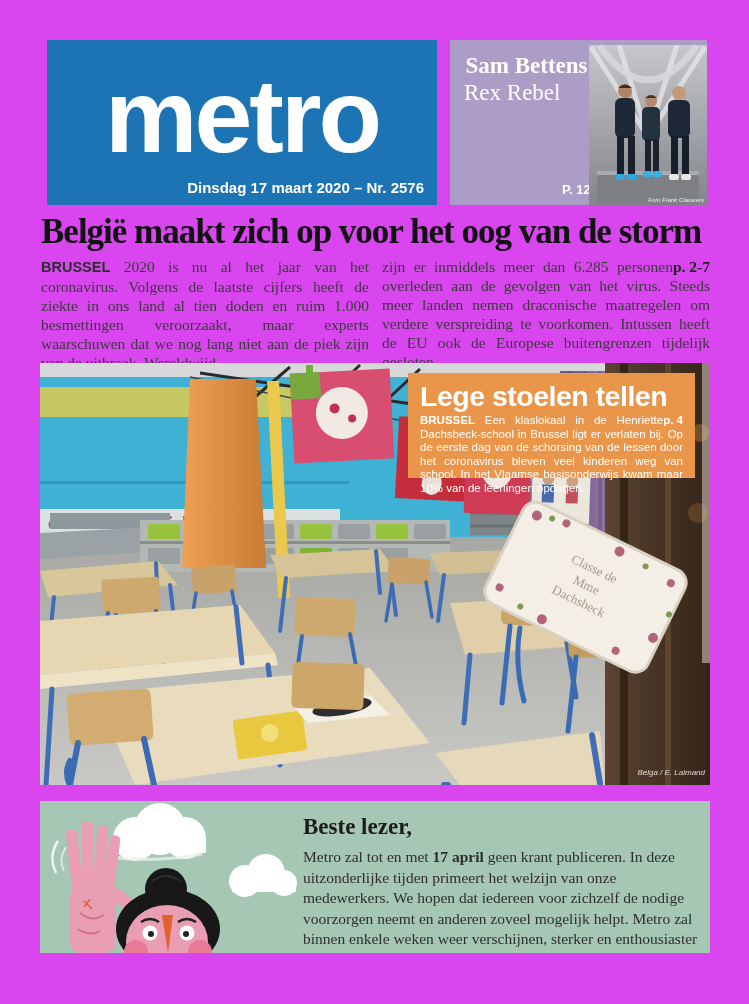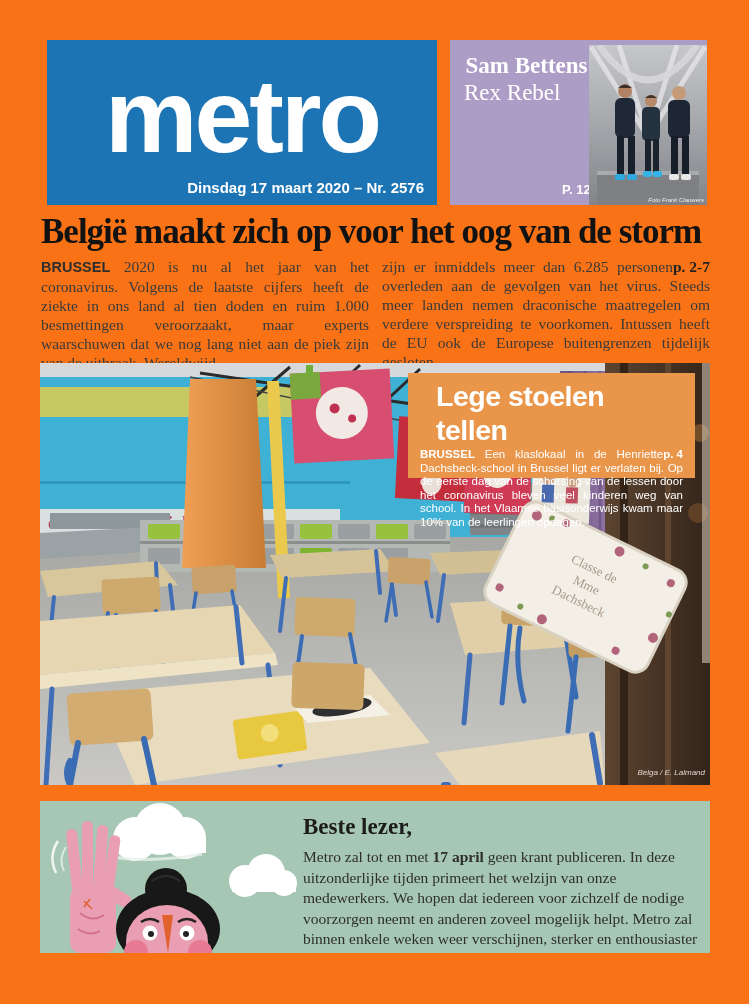--- a/index.html
+++ b/index.html
@@ -1,18 +1,18 @@
 <!DOCTYPE html>
 <html style="--metro_blue: #1d74b4; --promo_purple: #ac9dc6; --story_orange: #e9964b; --notice_green: #a6c7b3; --ink: #1d1d1b;"><head>
 <meta charset="utf-8">
 <style>
   * { margin:0; padding:0; box-sizing:border-box; }
   html,body { background:#fff; }
   .page {
-    position:relative; width:749px; height:1004px; background:#f97316;
+    position:relative; width:749px; height:1004px; background:#d946ef;
     font-family:"Liberation Sans", sans-serif; overflow:hidden;
   }
   
   .masthead { position:absolute; left:47px; top:40px; width:660px; height:165px; display:flex; gap:13px; }
   .logo-box {
     position:relative; width:390px; height:165px; background:var(--metro_blue,#1d74b4);
     display:flex; align-items:center; justify-content:center;
   }
   .logo-text {
     color:#fff; font-weight:bold; font-size:104px; letter-spacing:-3px;
@@ -39,21 +39,21 @@
   }
   .dateline { font-family:"Liberation Sans", sans-serif; font-weight:bold; font-size:14.5px; color:#2d2d2d; }
   .pageref { font-weight:bold; float:right; color:#222; }
   
   .photo { position:absolute; left:40px; top:363px; width:670px; height:422px; background:#9a9b98; overflow:hidden; }
   .photo svg { position:absolute; left:0; top:0; }
   .story-box {
     position:absolute; left:368px; top:10px; width:287px; height:105px;
     background:var(--story_orange,#e9964b); color:#fff; padding:6px 12px 6px 12px;
   }
-  .story-box h2 { font-size:28.5px; letter-spacing:-0.5px; line-height:34px; font-weight:bold;margin-left:16px; }
+  .story-box h2 { font-size:28.5px; letter-spacing:-0.5px; line-height:34px; font-weight:bold; }
   .story-box p { font-size:11.5px; line-height:13.6px; text-align:justify; margin-top:1px; }
   .story-label { font-weight:bold; }
   .story-page { font-weight:bold; float:right; }
   .photo-credit { position:absolute; right:5px; bottom:8px; color:#f0e8e2; font-size:8px; font-style:italic; opacity:.9; }
   
   .notice { position:absolute; left:40px; top:801px; width:670px; height:152px; background:var(--notice_green,#a6c7b3); overflow:hidden; }
   .notice-illus { position:absolute; left:0; top:0; }
   .notice-text { position:absolute; left:263px; top:13px; width:402px; color:#242424; }
   .notice-text h3 { font-family:"Liberation Serif", serif; font-weight:bold; font-size:23px; color:#1c1c1a; margin-bottom:7px; }
   .notice-text p { font-family:"Liberation Serif", serif; font-size:15.5px; line-height:20.5px; color:#2e2e2e; }

